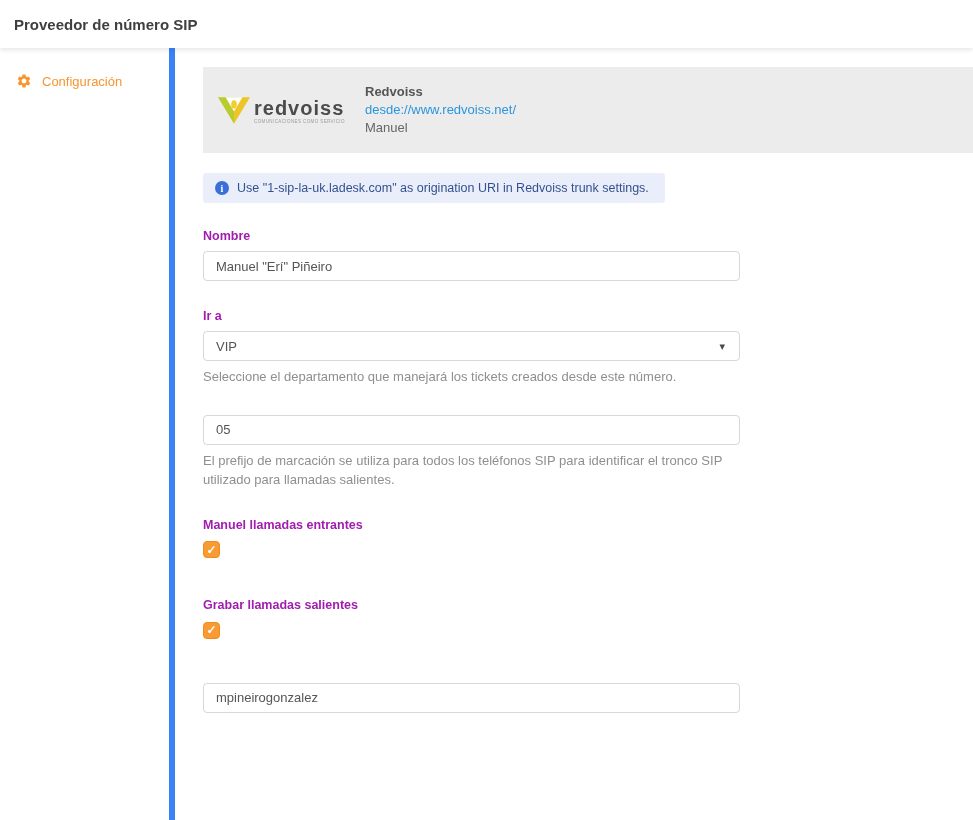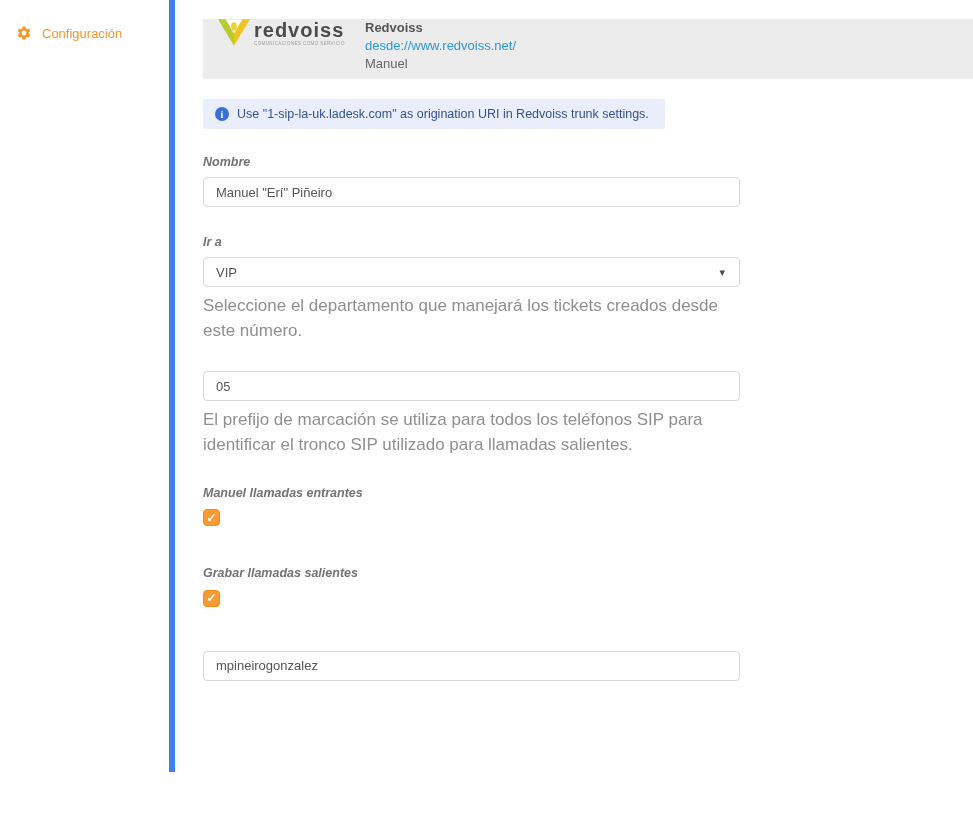--- a/index.html
+++ b/index.html
@@ -23,21 +23,21 @@
   }
   .side-item {
     display:flex; align-items:center; padding-left:16px; cursor:pointer;
   }
   .gear-wrap { width:16px; height:16px; display:inline-flex; }
   .side-label { margin-left:10px; font-size:13px; color:#f8952d; }
 
   .content { flex:1; padding:19px 0 0 28px; }
 
   .provider-box {
-    background:#ececec; height:60px; display:flex; align-items:flex-start;
+    background:#ececec; height:86px; display:flex; align-items:center;
   }
   .logo { margin-left:15px; display:flex; align-items:flex-start; width:133px; }
   .logo-text { margin-left:4px; }
   .wordmark { font-size:20px; font-weight:600; color:#4b4b4b; letter-spacing:1px; line-height:22px; }
   .tagline { font-size:4.5px; color:#9b9b9b; letter-spacing:0.4px; margin-top:0; text-align:center; }
   .provider-info { margin-left:14px; font-size:13px; line-height:18px; }
   .p-name { font-weight:bold; color:#555; }
   .p-url { color:#2b95dd; text-decoration:none; display:block; cursor:pointer; }
   .p-country { color:#666; }
 
@@ -48,54 +48,56 @@
   }
   .info-icon {
     width:14px; height:14px; min-width:14px; border-radius:50%;
     background:#3a6fd8; color:#fff; font-size:10px; font-weight:bold;
     display:inline-flex; align-items:center; justify-content:center;
     margin-right:8px; font-family:"Liberation Serif", serif;
   }
 
   .group { width:537px; }
   .f-label {
-    display:block; font-size:12.5px; font-weight:bold; color:#737373;
+    display:block; font-size:12.5px; font-weight:bold; color:#a21caf;
     margin-bottom:8px;
-    font-style:italic;
   }
   .f-input {
     width:100%; height:30px; border:1px solid #d8d8d8; border-radius:4px;
     font-size:13px; color:#555; padding:0 12px; background:#fff; outline:none;
     font-family:"Liberation Sans", sans-serif;
   }
   .f-select {
     width:100%; height:30px; border:1px solid #d8d8d8; border-radius:4px;
     font-size:13px; color:#555; padding:0 14px 0 12px; background:#fff;
     display:flex; align-items:center; justify-content:space-between; cursor:pointer;
   }
   .caret { color:#4a4a4a; font-size:11px; line-height:1; }
   .f-help {
-    margin-top:7px; font-size:17px; color:#8f8f8f; line-height:1.45;
+    margin-top:7px; font-size:13px; color:#8f8f8f; line-height:1.45;
   }
   .checkbox {
     width:17px; height:17px; background:#f89b33; border:1px solid #f08c1e;
     border-radius:4px; display:inline-flex; align-items:center; justify-content:center;
     cursor:pointer; margin-top:1px;
   }
   .check { color:#fff; font-size:12px; font-weight:bold; line-height:1; }
 
   .mt-26 { margin-top:26px; } .mt-28 { margin-top:28px; }
   .mt-33 { margin-top:33px; } .mt-40 { margin-top:40px; }
   .mt-44 { margin-top:44px; }
 </style>
 </head>
 <body>
 
 <div class="app">
 
+  <header class="page-header">
+    <h1 class="page-title">Proveedor de número SIP</h1>
+  </header>
 
   <div class="body-row">
 
     <nav class="sidebar">
       <div class="side-item">
         <span class="gear-wrap">
           <svg viewBox="0 0 24 24" width="16" height="16">
             <path fill="#f8952d" d="M19.14 12.94c.04-.3.06-.61.06-.94 0-.32-.02-.64-.07-.94l2.03-1.58a.49.49 0 0 0 .12-.61l-1.92-3.32a.488.488 0 0 0-.59-.22l-2.39.96c-.5-.38-1.03-.7-1.62-.94l-.36-2.54a.484.484 0 0 0-.48-.41h-3.84c-.24 0-.43.17-.47.41l-.36 2.54c-.59.24-1.13.57-1.62.94l-2.39-.96c-.22-.08-.47 0-.59.22L2.74 8.87c-.12.21-.08.47.12.61l2.03 1.58c-.05.3-.09.63-.09.94s.02.64.07.94l-2.03 1.58a.49.49 0 0 0-.12.61l1.92 3.32c.12.22.37.29.59.22l2.39-.96c.5.38 1.03.7 1.62.94l.36 2.54c.05.24.24.41.48.41h3.84c.24 0 .44-.17.47-.41l.36-2.54c.59-.24 1.13-.56 1.62-.94l2.39.96c.22.08.47 0 .59-.22l1.92-3.32c.12-.22.07-.47-.12-.61l-2.01-1.58zM12 15.6c-1.98 0-3.6-1.62-3.6-3.6s1.62-3.6 3.6-3.6 3.6 1.62 3.6 3.6-1.62 3.6-3.6 3.6z"></path>
           </svg>
         </span>

